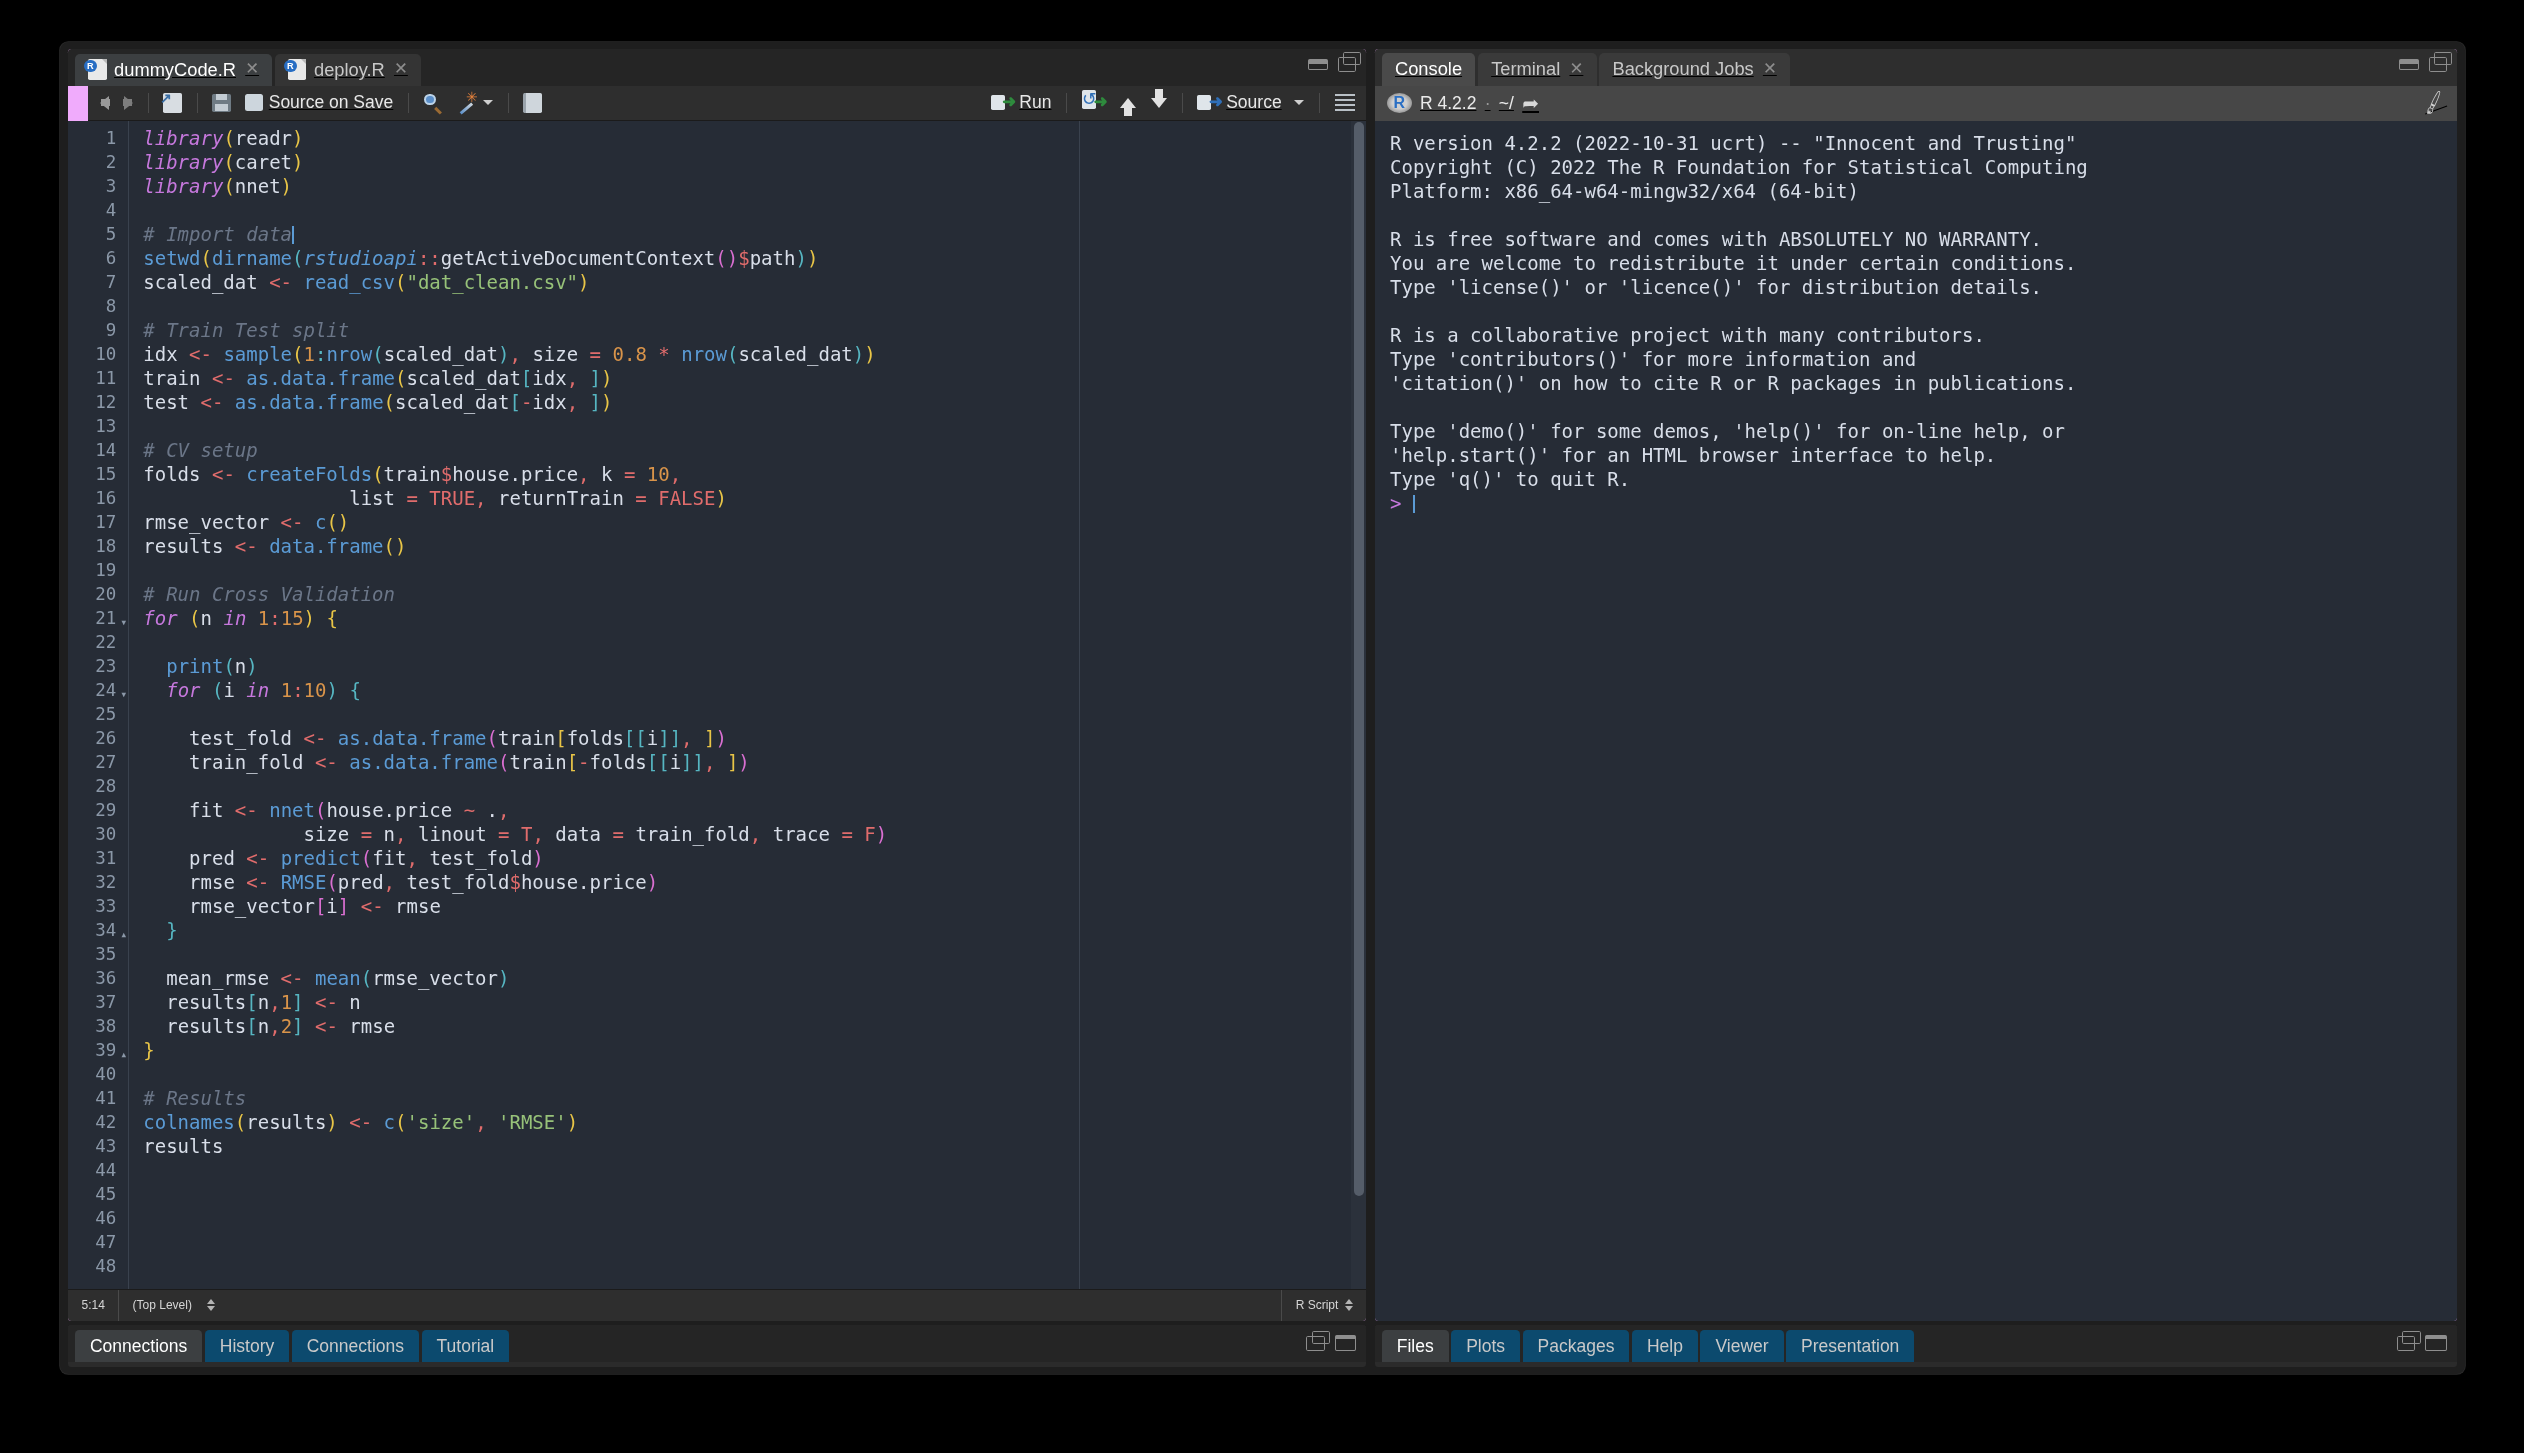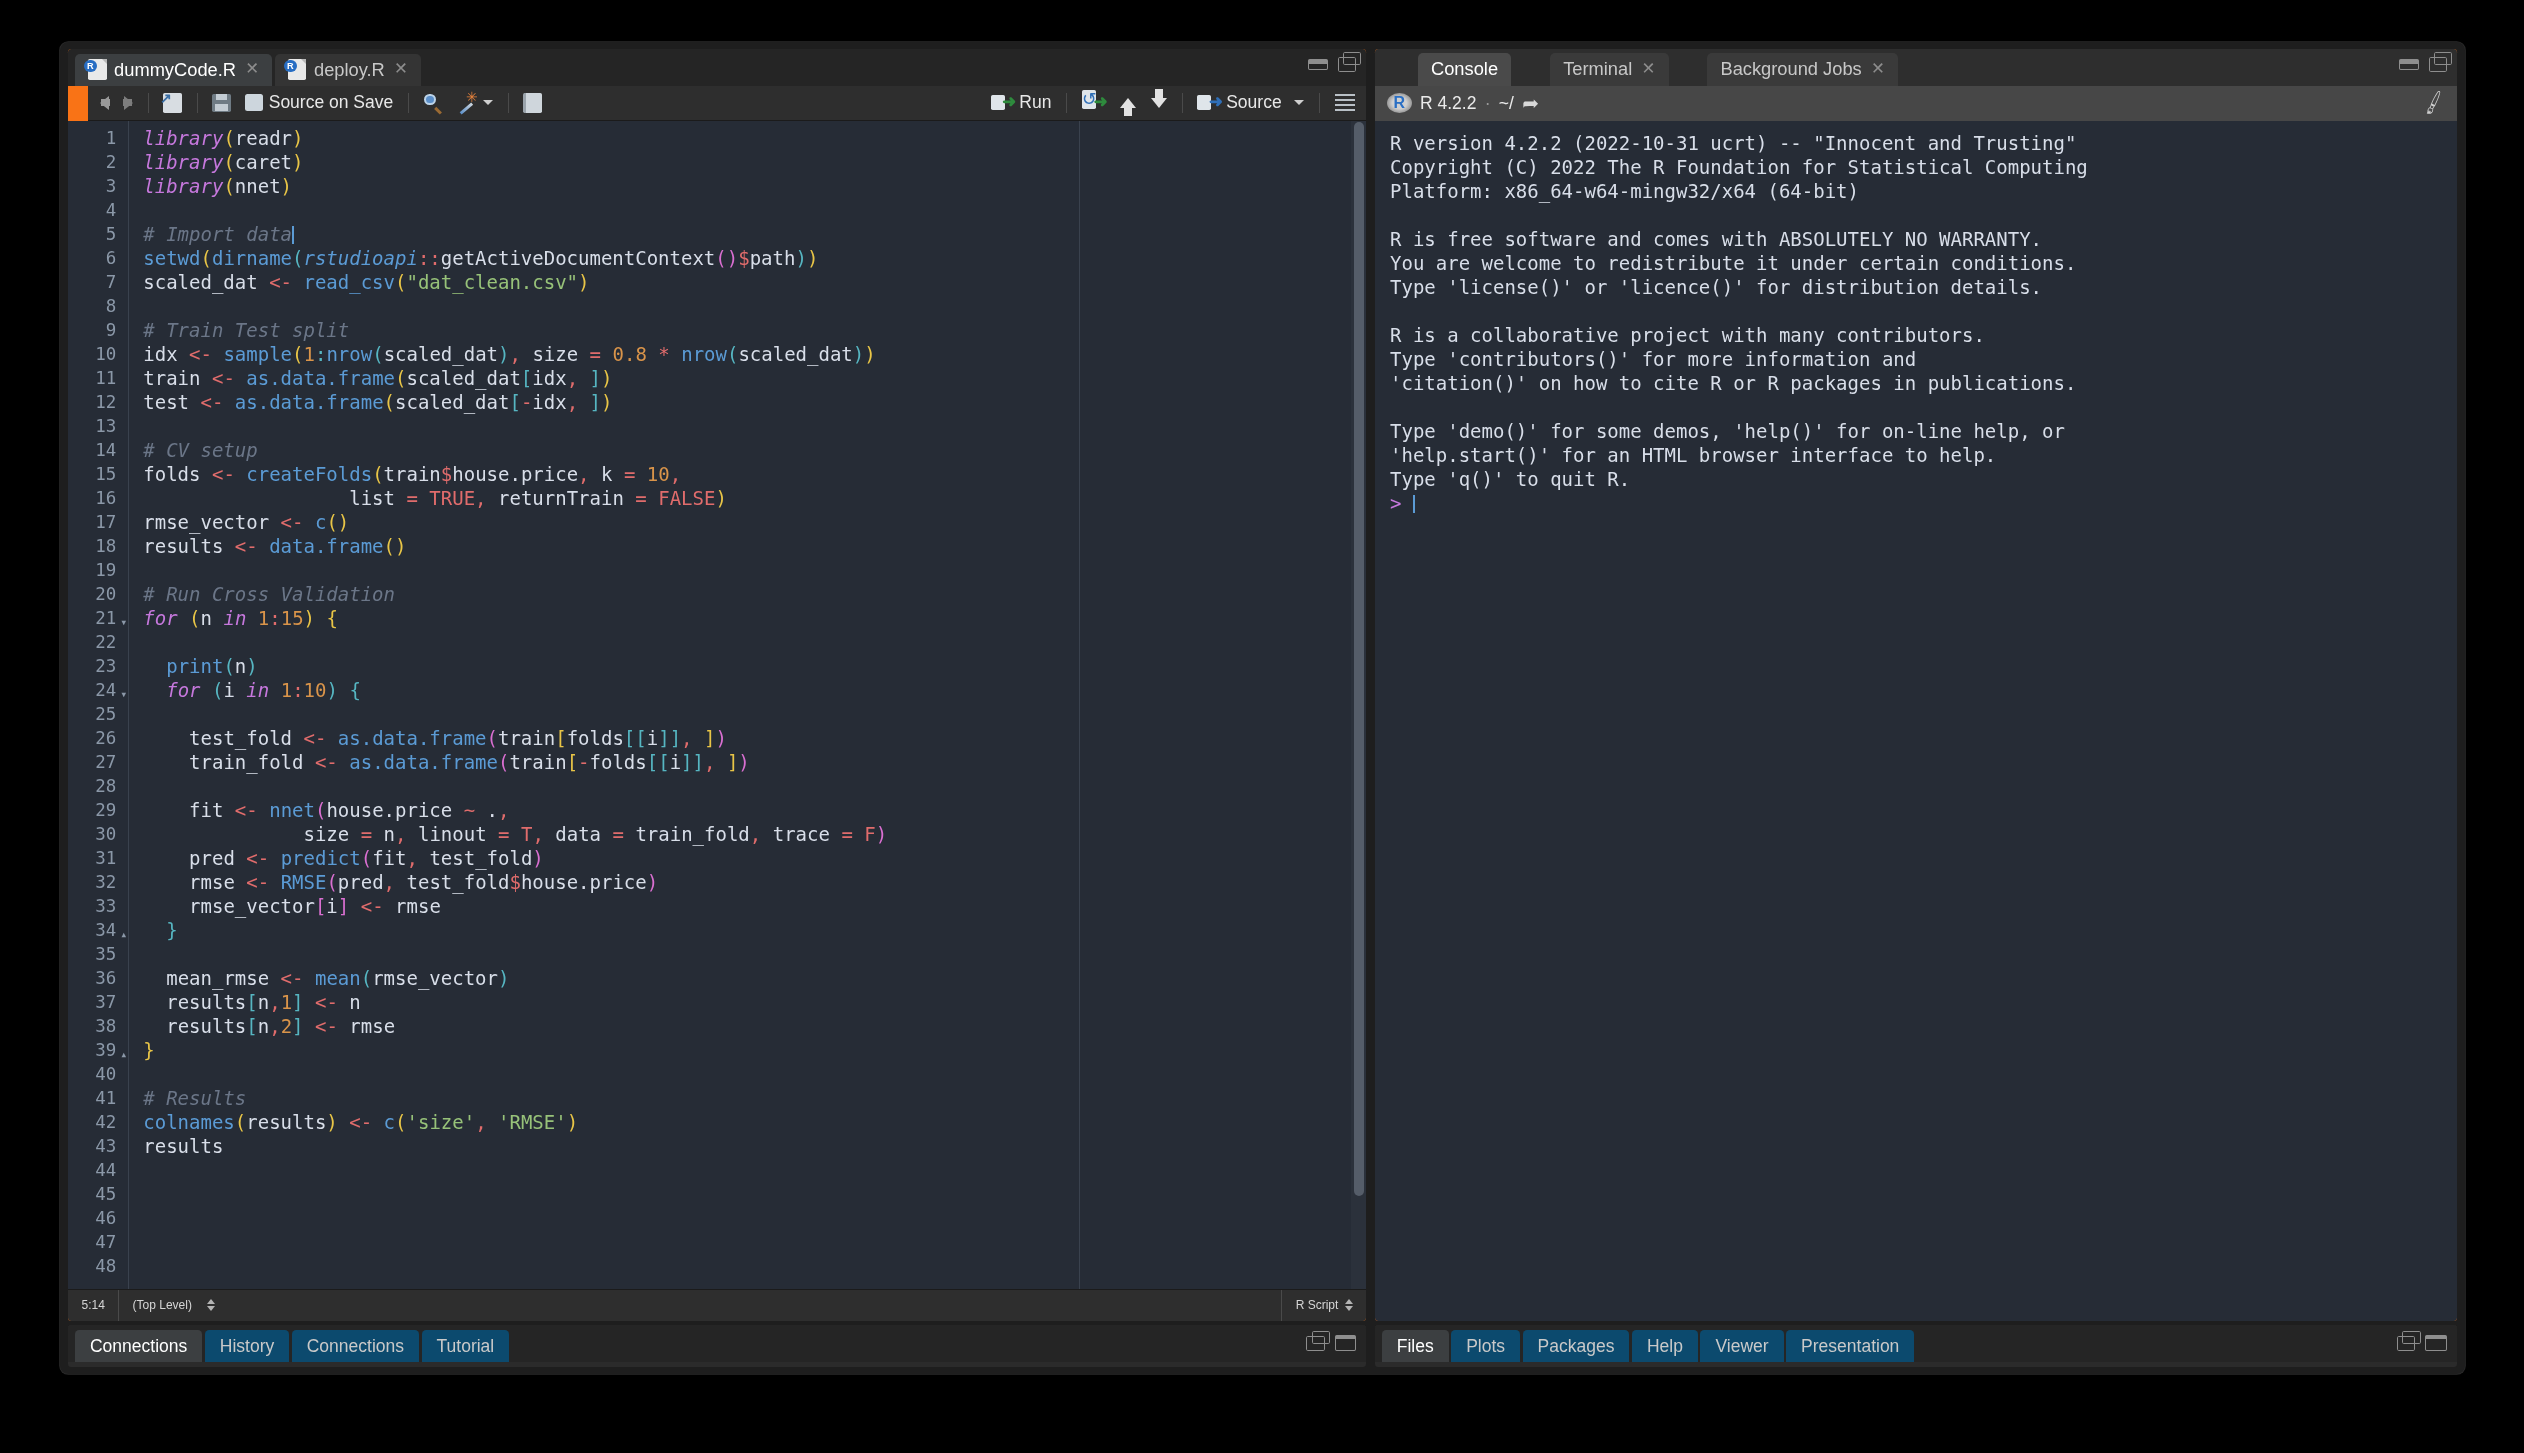--- a/index.html
+++ b/index.html
@@ -18,23 +18,24 @@
     left: 60px; top: 42px;
     width: 2405px; height: 1332px;
     background: #1e1e1e;
     border-radius: 8.3px;
     box-shadow: 0 0 0 0.8px #2a2a2a;
   }
 
   
   .panel {
     position: absolute;
-    background: #f97316;
+    background: #f0abfc;
     border-radius: 3.3px;
     overflow: hidden;
+    text-decoration: underline;
   }
 
   .tabbar {
     position: relative;
     height: 37px;
     background: #252525;
     display: flex;
     align-items: flex-end;
     padding-left: 6.7px;
     box-sizing: border-box;
@@ -56,21 +57,20 @@
     white-space: nowrap;
   }
   .tab.active {
     background: #3c3f41;
     color: #ffffff;
   }
   .tab.console-tab {
     background: #3a3a3a;
     height: 33px;
     font-size: 18.3px;
-    margin-left: 36px;
   }
   .tab.console-tab.active { background: #4a4a4a; color:#fff; }
 
   .tab-x {
     color: #8d8d8d;
     font-size: 16.6px;
     line-height: 1;
     margin-left: 1.7px;
   }
 

